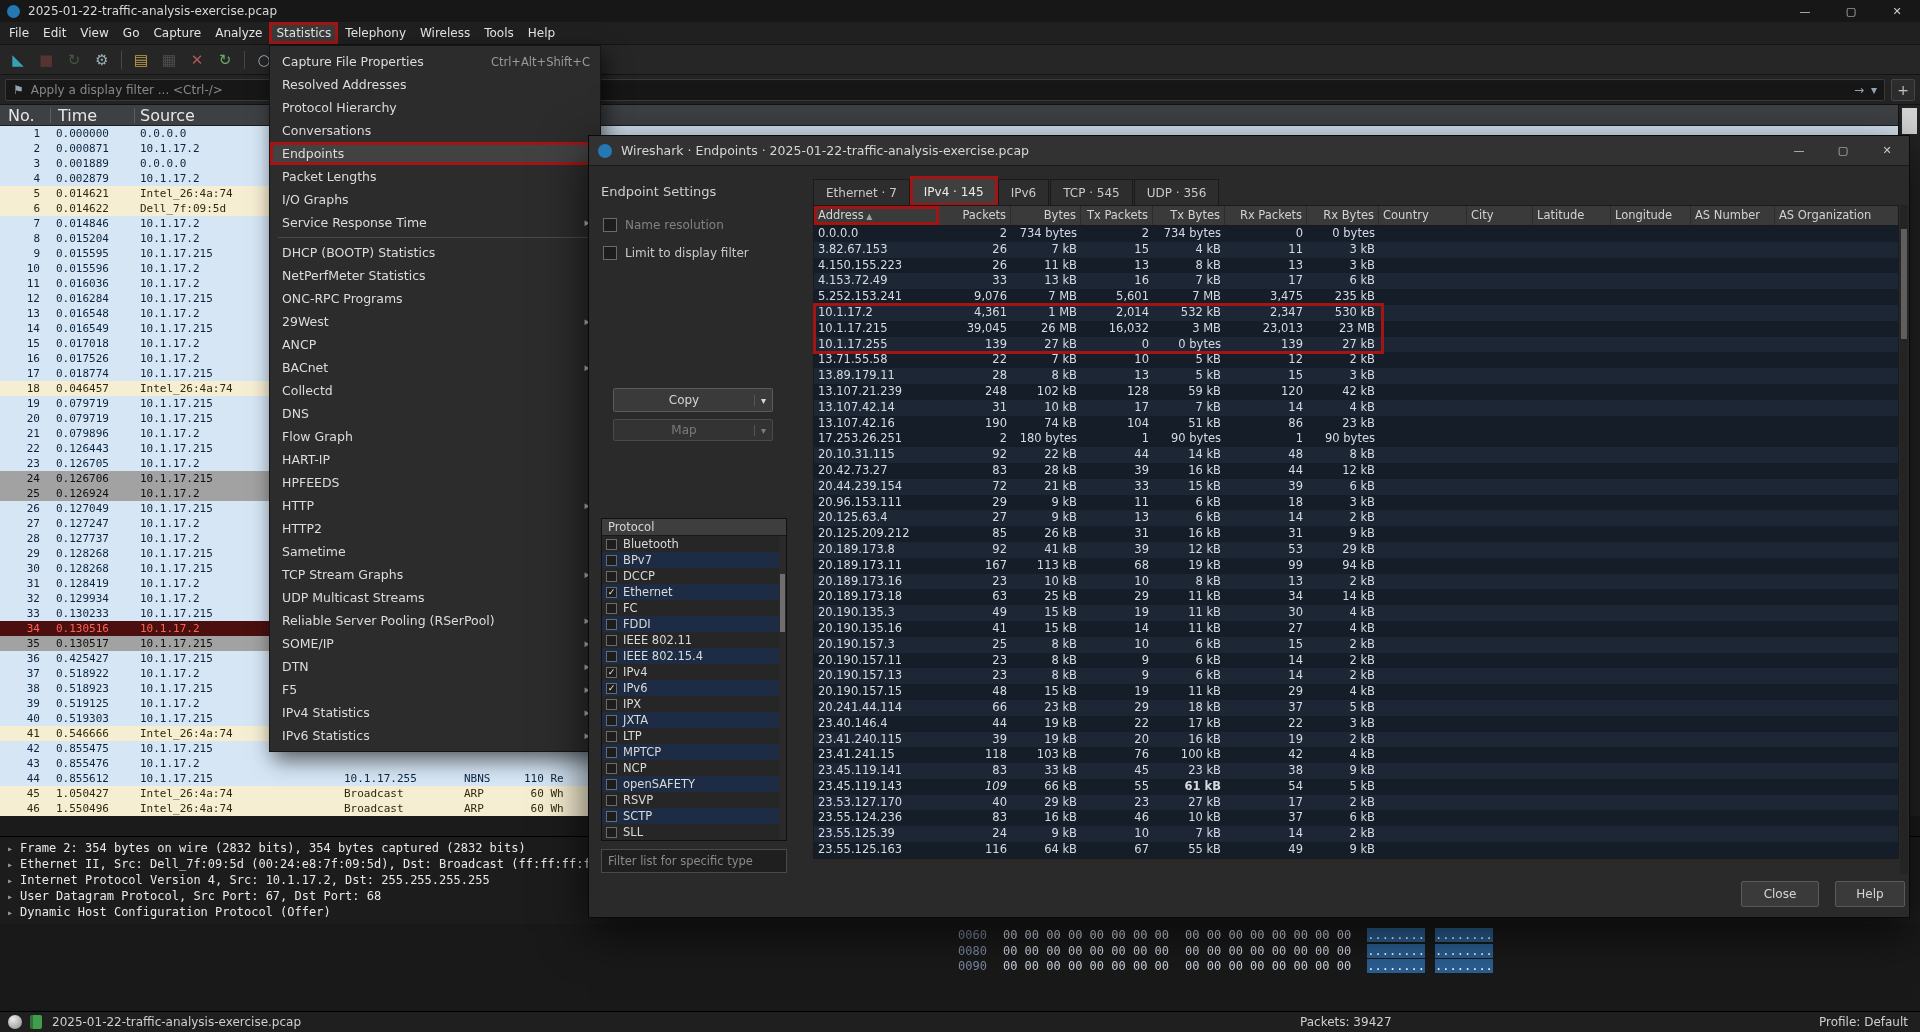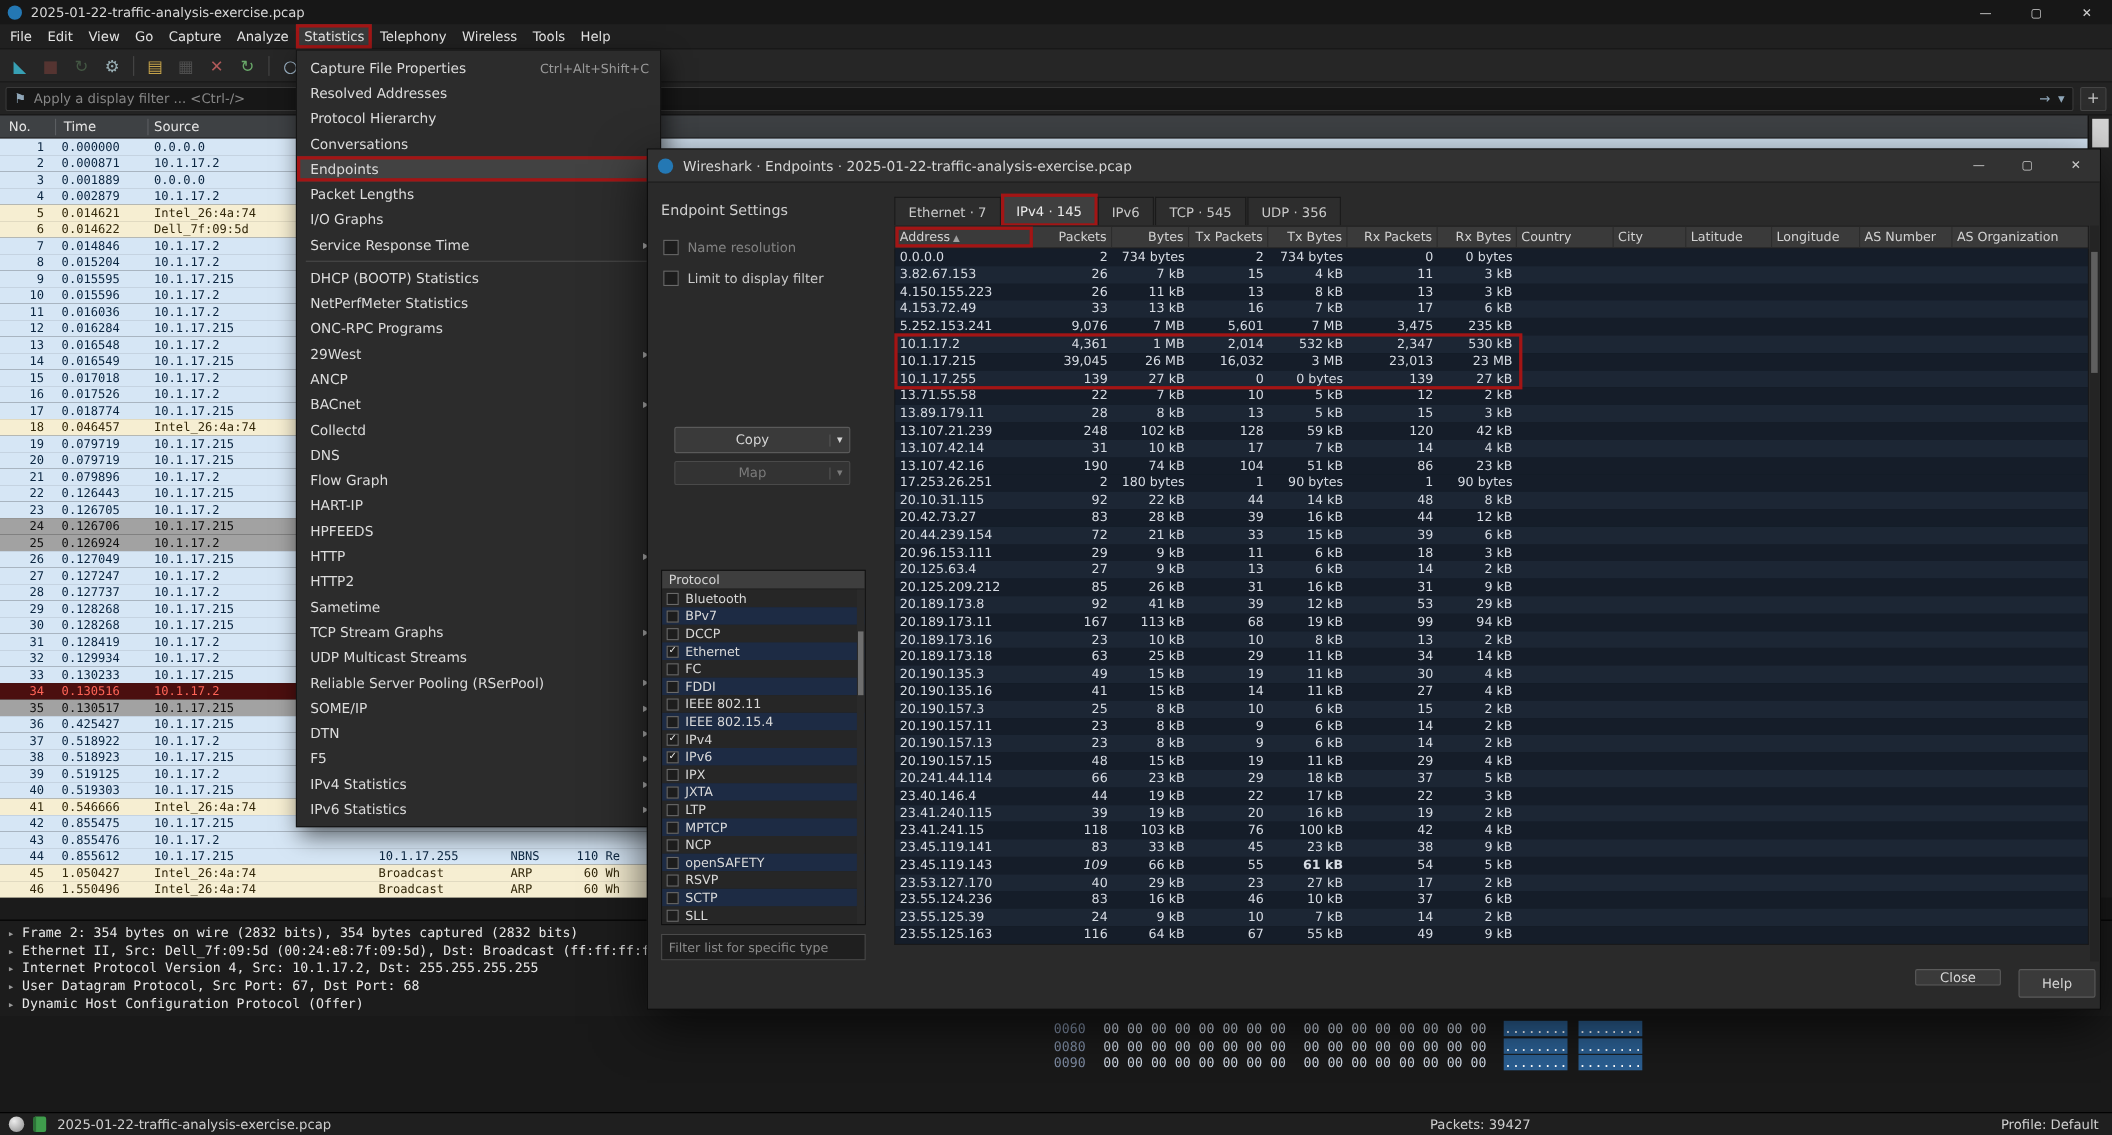--- a/index.html
+++ b/index.html
@@ -34,21 +34,21 @@
   .filter-input-wrap{flex:1;height:22px;background:#171717;border:1px solid #3a3a3a;border-radius:2px;
                      display:flex;align-items:center;padding:0 7px;gap:7px;}
   .f-ico{color:#8fa6b8;font-size:12px;}
   .filter-input{flex:1;background:transparent;border:none;outline:none;color:#ddd;font-size:12px;font-family:"DejaVu Sans",sans-serif;}
   .filter-input::placeholder{color:#878787;}
   .plus-btn{width:24px;height:22px;background:#2d2d2d;border:1px solid #454545;border-radius:2px;color:#c3c3c3;
             display:flex;align-items:center;justify-content:center;font-size:14px;}
 
   
   #pkt-header{position:absolute;top:105px;left:0;width:1898px;height:21px;background:#3e4144;border-bottom:1px solid #1d1d1d;
-              font-size:12px;color:#e6e6e6;}
+              font-size:16px;color:#e6e6e6;}
   .plh-cell{position:absolute;top:0;line-height:21px;white-space:nowrap;}
   .plh-div{position:absolute;top:3px;width:1px;height:15px;background:#5b5e61;}
   #pkt-rows{position:absolute;top:126px;left:0;width:1898px;}
   .pkt-row{position:relative;height:15px;line-height:15px;font-family:"DejaVu Sans Mono",monospace;font-size:11px;white-space:pre;}
   .t-b{background:#d6e6f5;color:#0a2540;}
   .t-c{background:#f6eed2;color:#33280a;}
   .t-g{background:#a2a2a2;color:#101010;}
   .t-r{background:#4b0f0f;color:#ff6457;}
   .pc{position:absolute;top:0;}
   .pc-no{left:0;width:40px;text-align:right;}
@@ -143,21 +143,21 @@
   .sort-arrow{font-size:8px;color:#9f9f9f;}
   #et-body{position:relative;background:#141b26;border:1px solid #1a1a1a;border-top:none;}
   .et-row{display:flex;height:15.8px;line-height:15.8px;font-size:11.5px;color:#d6dbe3;background:#151d29;}
   .et-row.alt{background:#1c2634;}
   .et-c{padding:0 4px;white-space:nowrap;overflow:hidden;flex:0 0 auto;}
   .et-c.num{text-align:right;}
   #ann-rows{position:absolute;left:-1px;top:77px;width:571px;height:51px;border:3px solid #a31515;z-index:5;pointer-events:none;}
   #et-scroll{position:absolute;left:1311px;top:69px;width:8px;height:669px;background:#242424;}
   #et-scroll .thumb{position:absolute;top:24px;left:1px;right:1px;height:110px;background:#5f5f5f;}
 
-  #btn-close{position:absolute;left:1152px;top:745px;width:78px;height:15px;justify-content:center;}
+  #btn-close{position:absolute;left:1152px;top:745px;width:78px;height:26px;justify-content:center;}
   #btn-help{position:absolute;left:1246px;top:745px;width:70px;height:26px;justify-content:center;}
 </style>
 </head>
 <body>
 
 <div id="screen">
 
   <div id="titlebar">
     <div class="app-icon"></div>
     <div class="title">2025-01-22-traffic-analysis-exercise.pcap</div>

